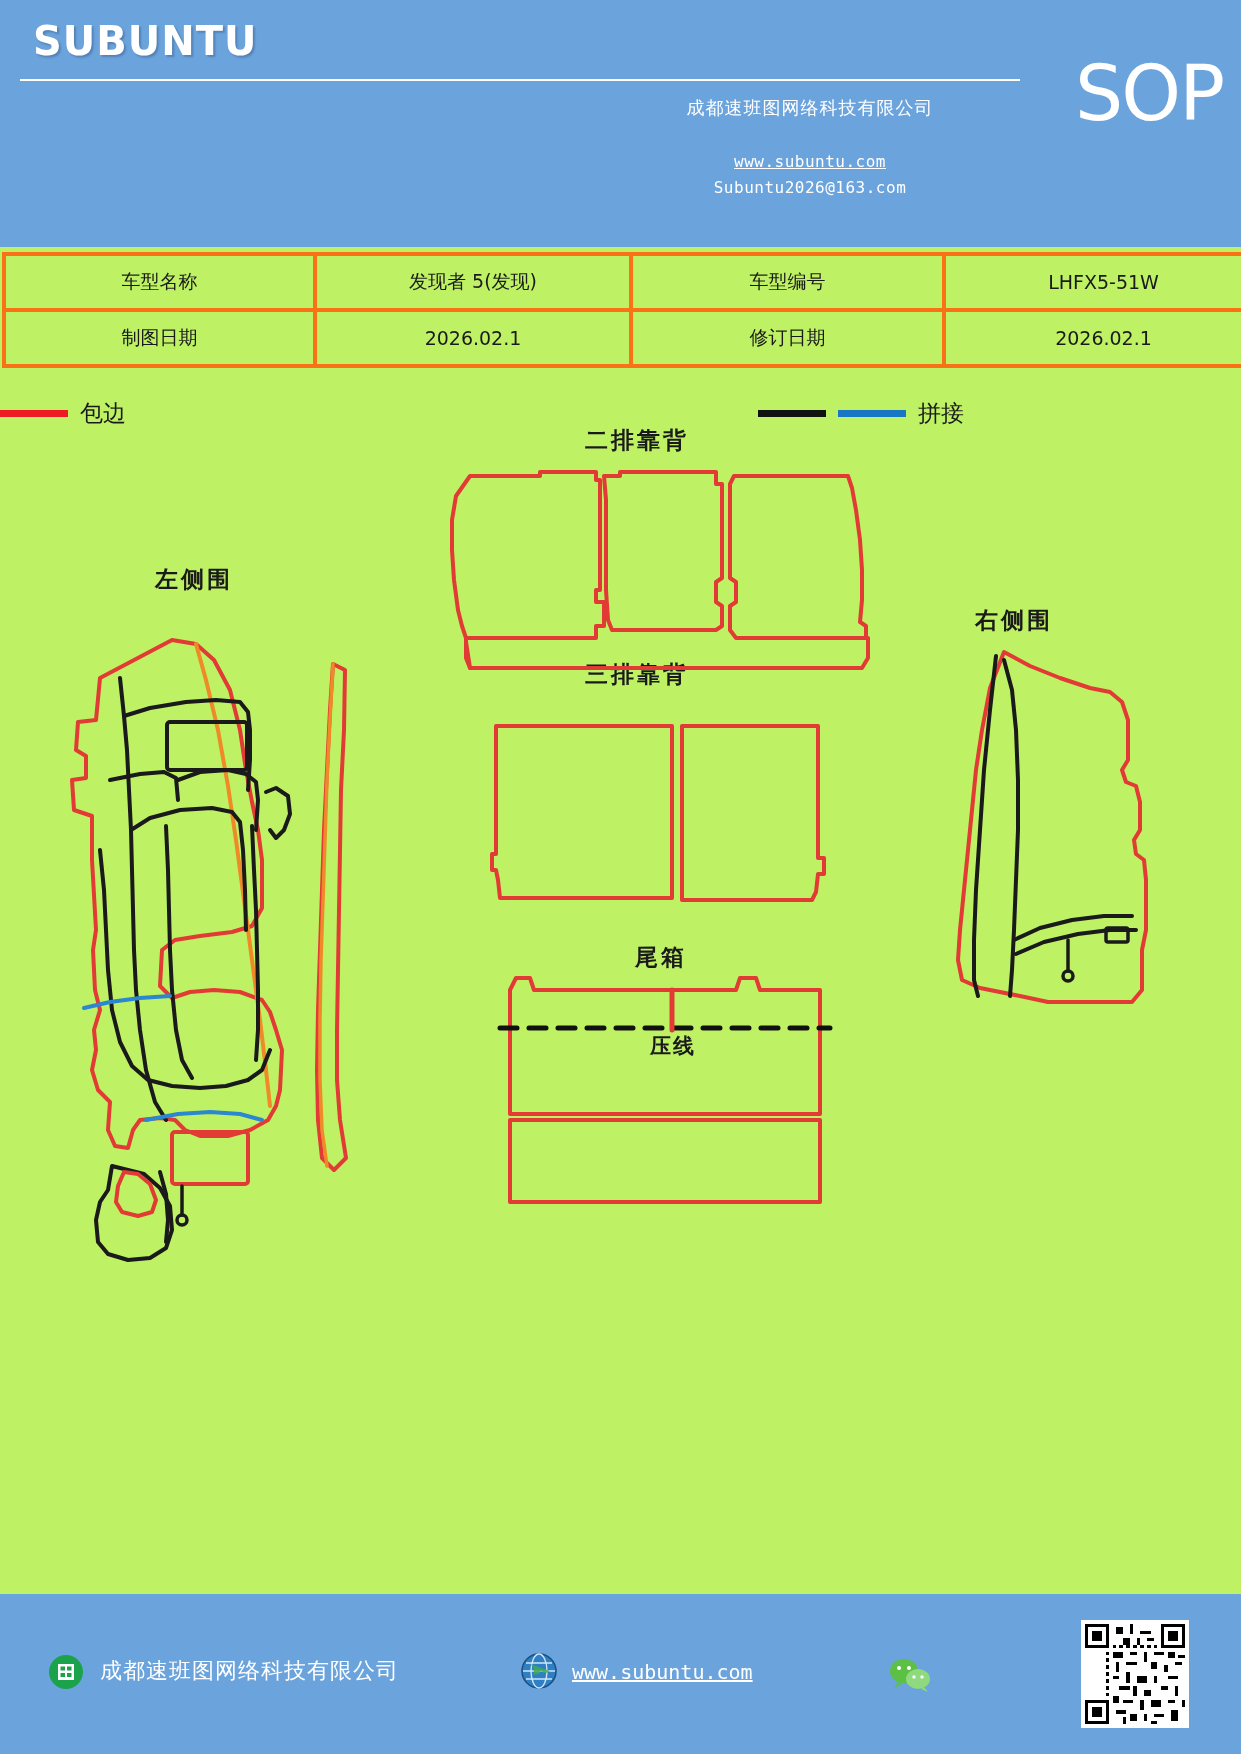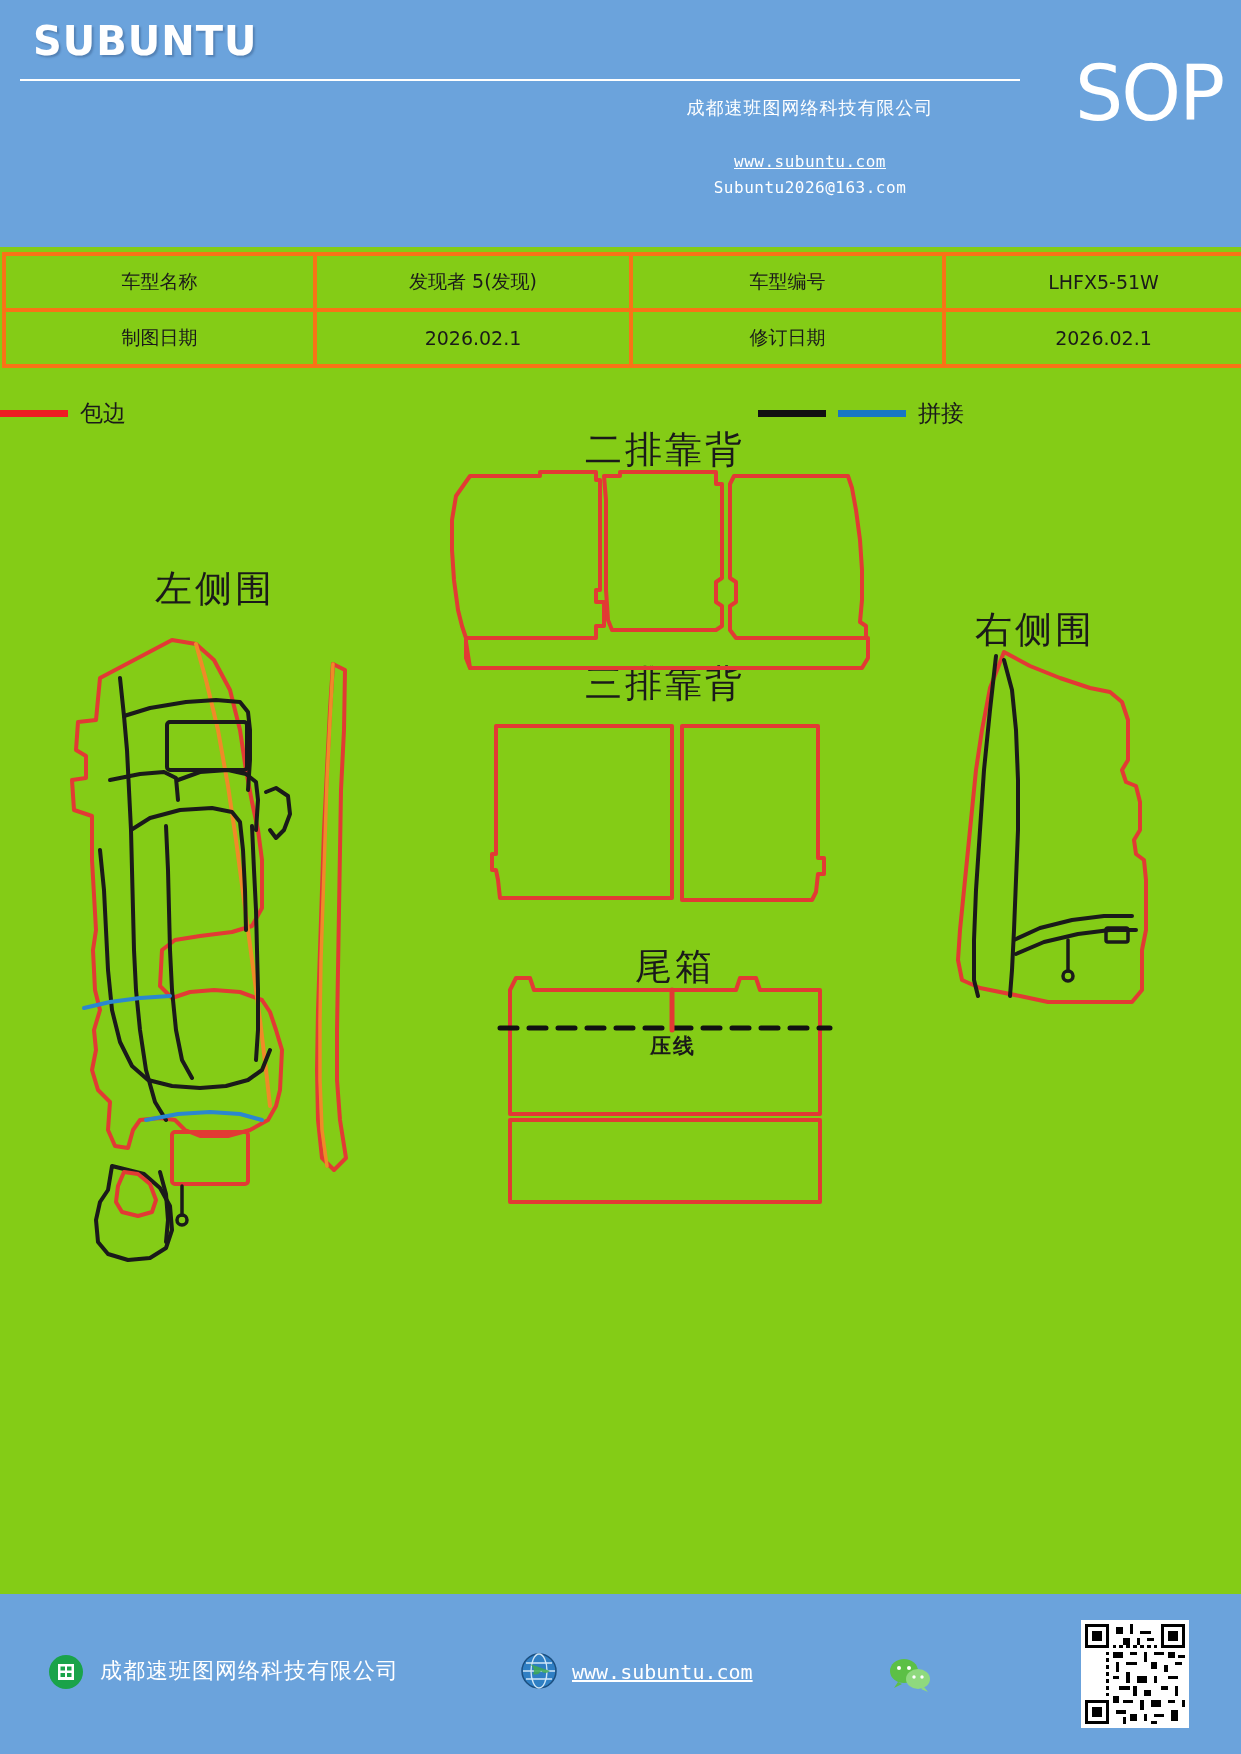--- a/index.html
+++ b/index.html
@@ -7,21 +7,21 @@
     padding: 0;
     background: #ffffff;
   }
   body {
     font-family: "Liberation Sans", "DejaVu Sans", sans-serif;
   }
   #page {
     position: relative;
     width: 1241px;
     height: 1754px;
-    background: #84cc16;
+    background: #bef264;
     overflow: hidden;
   }
 
   
   .header {
     position: absolute;
     left: 0;
     top: 0;
     width: 1241px;
     height: 247px;
@@ -161,22 +161,22 @@
   
   .drawing {
     position: absolute;
     left: 0;
     top: 430px;
     width: 1241px;
     height: 1020px;
   }
   .part-label {
     position: absolute;
-    font-size: 37px;
-    font-weight: 400;
+    font-size: 23px;
+    font-weight: 700;
     color: #1a1a1a;
     font-family: "DejaVu Sans", sans-serif;
     letter-spacing: 3px;
     white-space: nowrap;
   }
   .sub-label {
     position: absolute;
     font-size: 21px;
     font-weight: 700;
     color: #1a1a1a;

